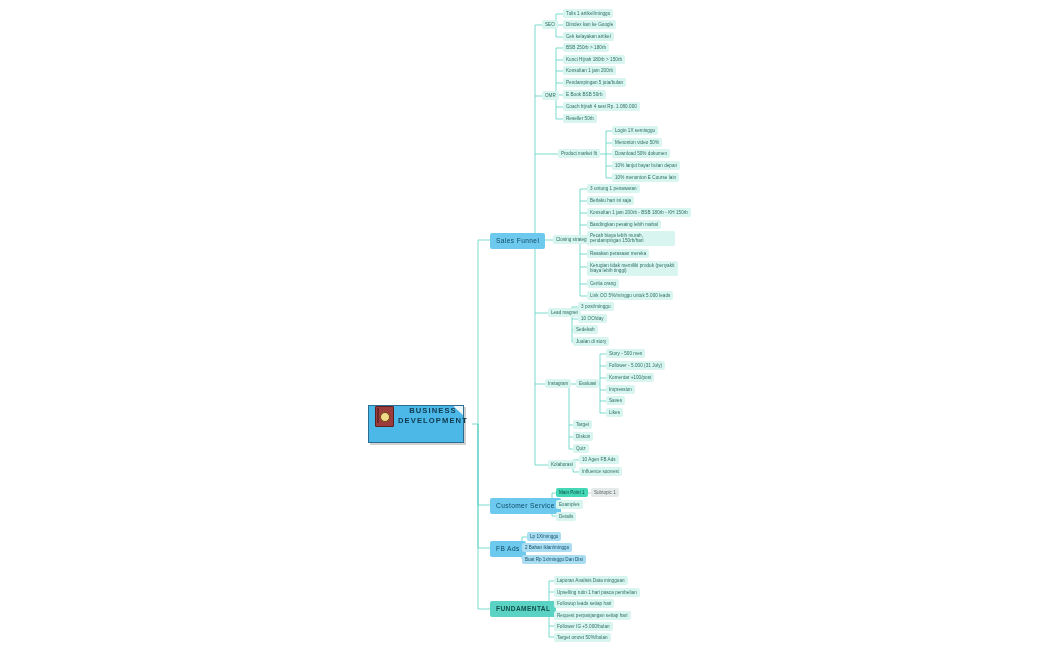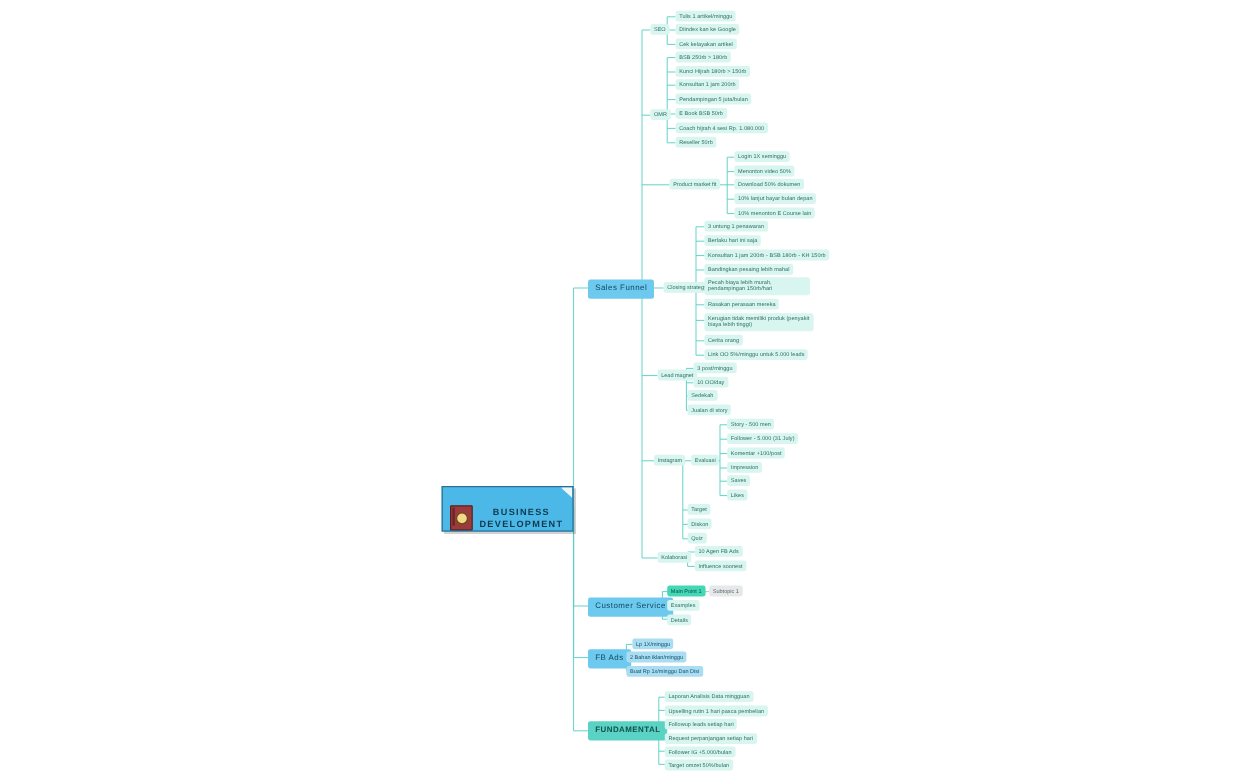--- a/index.html
+++ b/index.html
@@ -68,25 +68,25 @@
   .n-green{
     background:#44d7b6;
     color:#0c4f42;
     font-size:4.6px;
     padding:2px 3px;
   }
 
   
   .root{
     position:absolute;
-    left:368px;top:405px;width:110px;height:38px;
+    left:368px;top:405px;width:96px;height:38px;
     background:#4cb8e8;
     border:1px solid #2a6f93;
     box-shadow:2px 2px 0 rgba(0,0,0,.18);
-    display:flex;align-items:flex-end;gap:4px;
+    display:flex;align-items:flex-start;gap:4px;
     padding:0 6px;box-sizing:border-box;
   }
   .root .rtitle{
     color:#10384d;font-size:7.6px;font-weight:bold;
     letter-spacing:1.1px;line-height:1.35;text-align:center;flex:1;
   }
   .root .dogear{
     position:absolute;right:0;top:0;width:9px;height:9px;
     background:#eef6f9;
     clip-path:polygon(0 0,100% 100%,100% 0);

